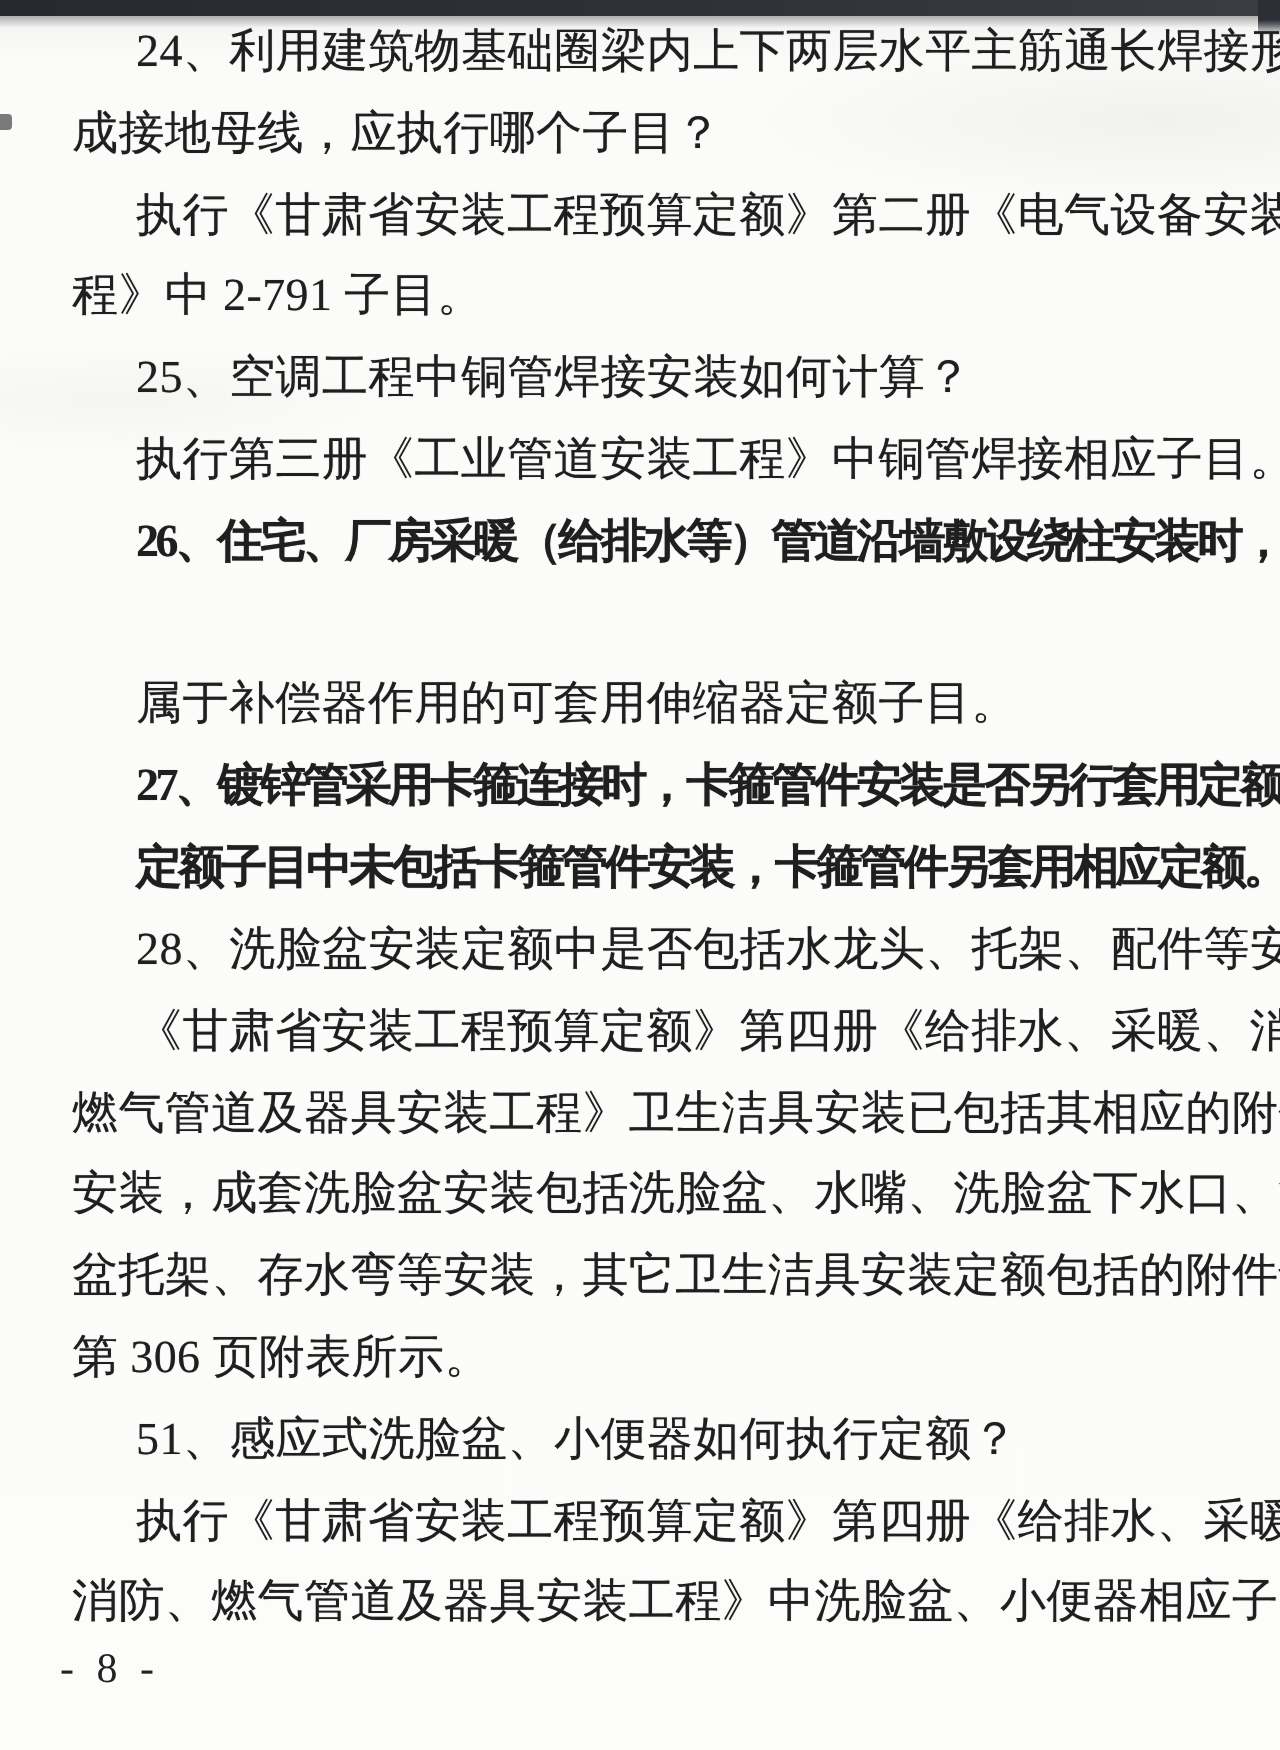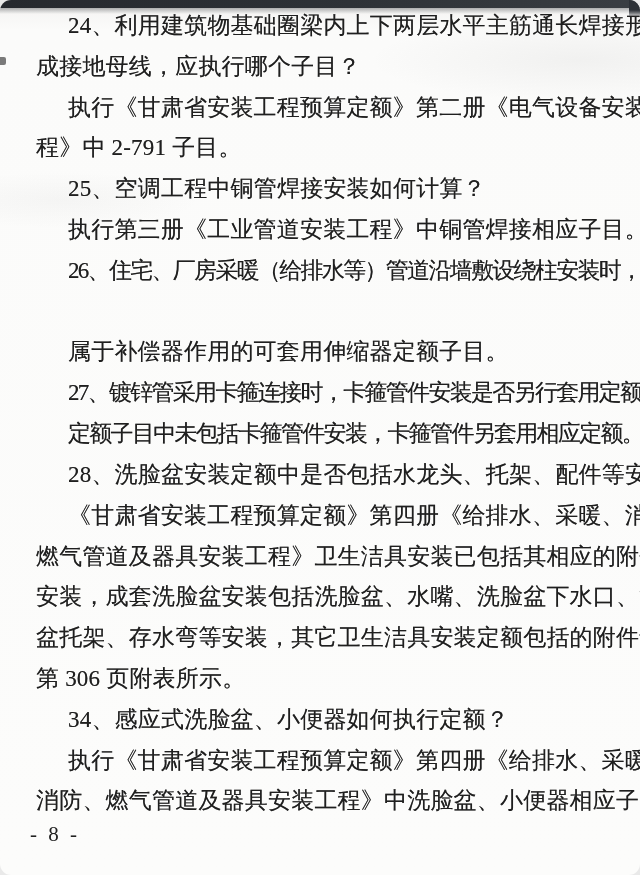--- a/index.html
+++ b/index.html
@@ -6,21 +6,20 @@
   .page{
     position:relative;
     width:640px;height:875px;
     margin:0;
     background:
       radial-gradient(ellipse 300px 60px at 580px 60px, rgba(120,120,120,0.08), rgba(0,0,0,0) 70%),
       radial-gradient(ellipse 200px 40px at 60px 200px, rgba(120,120,120,0.05), rgba(0,0,0,0) 70%),
       linear-gradient(180deg,#f2f1f0 0px,#fbfbfa 30px,#fcfcfb 100%);
     overflow:hidden;
     font-family:"Liberation Serif","DejaVu Serif",serif;
-    border-radius:11px;
   }
   .scan-top-edge{
     position:absolute;top:0;left:0;width:640px;height:8px;
     background:linear-gradient(90deg,#26292e,#2e3237 55%,#3a3e43);
   }
   .scan-top-edge::after{
     content:"";position:absolute;top:8px;left:0;width:640px;height:6px;
     background:linear-gradient(180deg,rgba(40,44,48,0.35),rgba(40,44,48,0));
   }
   .scan-corner-right{
@@ -37,21 +36,21 @@
     left:36px;
     margin:0;
     white-space:nowrap;
     font-size:23px;
     line-height:27px;
     letter-spacing:0.2px;
     color:#1f1f1f;
     text-shadow:0 0 0.4px rgba(30,30,30,0.6);
   }
   .indent{left:68px;}
-  .tight{letter-spacing:-1.7px;}
+  .tight{letter-spacing:-1.7px;font-weight:bold;}
   .page-number{
     position:absolute;left:30px;top:822px;
     margin:0;
     font-size:21px;
     letter-spacing:3px;
     color:#222;
   }
 </style>
 </head>
 <body>
@@ -72,20 +71,20 @@
     <p class="line indent tight" style="top:257px">26、住宅、厂房采暖（给排水等）管道沿墙敷设绕柱安装时，</p>
     <p class="line indent" style="top:338px">属于补偿器作用的可套用伸缩器定额子目。</p>
     <p class="line indent tight" style="top:379px">27、镀锌管采用卡箍连接时，卡箍管件安装是否另行套用定额？</p>
     <p class="line indent tight" style="top:420px">定额子目中未包括卡箍管件安装，卡箍管件另套用相应定额。</p>
     <p class="line indent" style="top:461px">28、洗脸盆安装定额中是否包括水龙头、托架、配件等安装？</p>
     <p class="line indent" style="top:502px">《甘肃省安装工程预算定额》第四册《给排水、采暖、消防、</p>
     <p class="line" style="top:543px">燃气管道及器具安装工程》卫生洁具安装已包括其相应的附件</p>
     <p class="line" style="top:583px">安装，成套洗脸盆安装包括洗脸盆、水嘴、洗脸盆下水口、洗脸</p>
     <p class="line" style="top:624px">盆托架、存水弯等安装，其它卫生洁具安装定额包括的附件详见</p>
     <p class="line" style="top:665px">第 306 页附表所示。</p>
-    <p class="line indent" style="top:706px">34、感应式洗脸盆、小便器如何执行定额？</p>
+    <p class="line indent" style="top:706px">51、感应式洗脸盆、小便器如何执行定额？</p>
     <p class="line indent" style="top:747px">执行《甘肃省安装工程预算定额》第四册《给排水、采暖、</p>
     <p class="line" style="top:787px">消防、燃气管道及器具安装工程》中洗脸盆、小便器相应子目，</p>
   </div>
 
   <p class="page-number">- 8 -</p>
 
 </div>
 
 </body></html>

